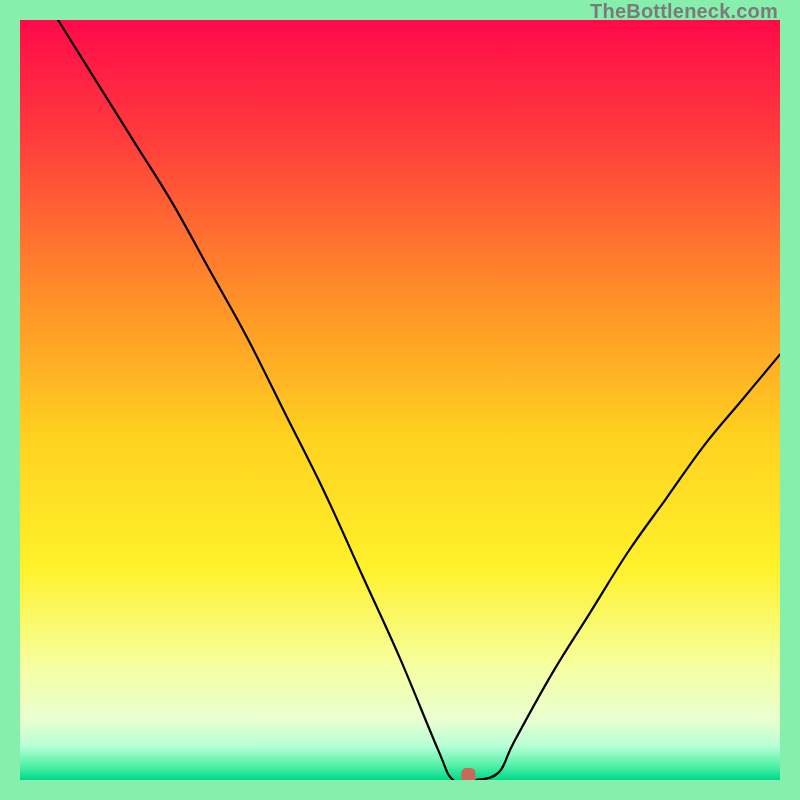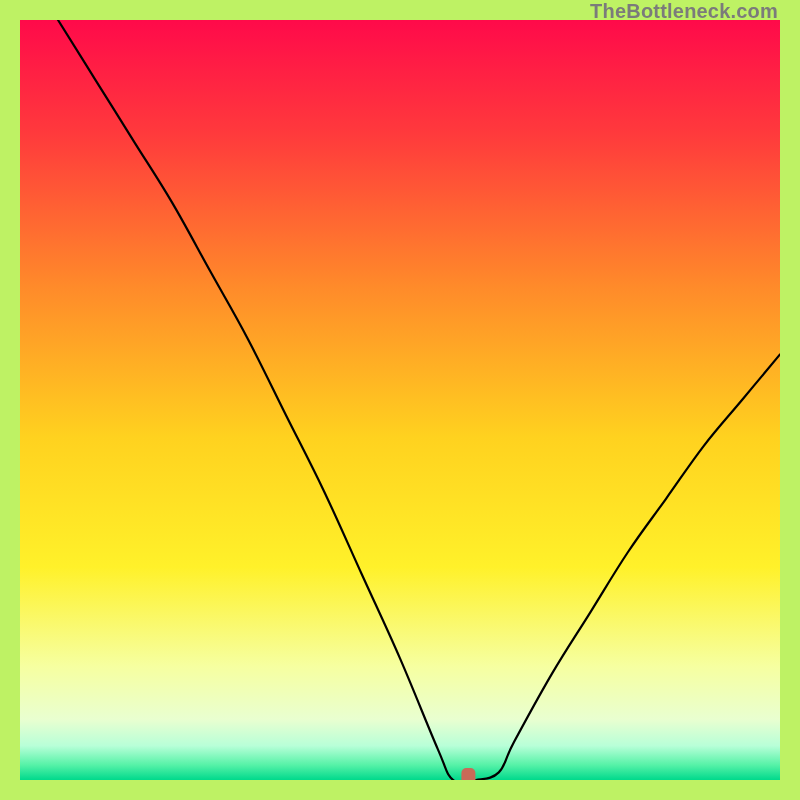--- a/index.html
+++ b/index.html
@@ -9,21 +9,21 @@
     height: 800px;
     background: #000;
     overflow: hidden;
   }
   .frame {
     position: absolute;
     left: 0;
     top: 0;
     width: 800px;
     height: 800px;
-    background: #bef264;
+    background: #86efac;
   }
   .plot {
     position: absolute;
     left: 20px;
     top: 20px;
     width: 760px;
     height: 760px;
   }
   .watermark {
     position: absolute;

